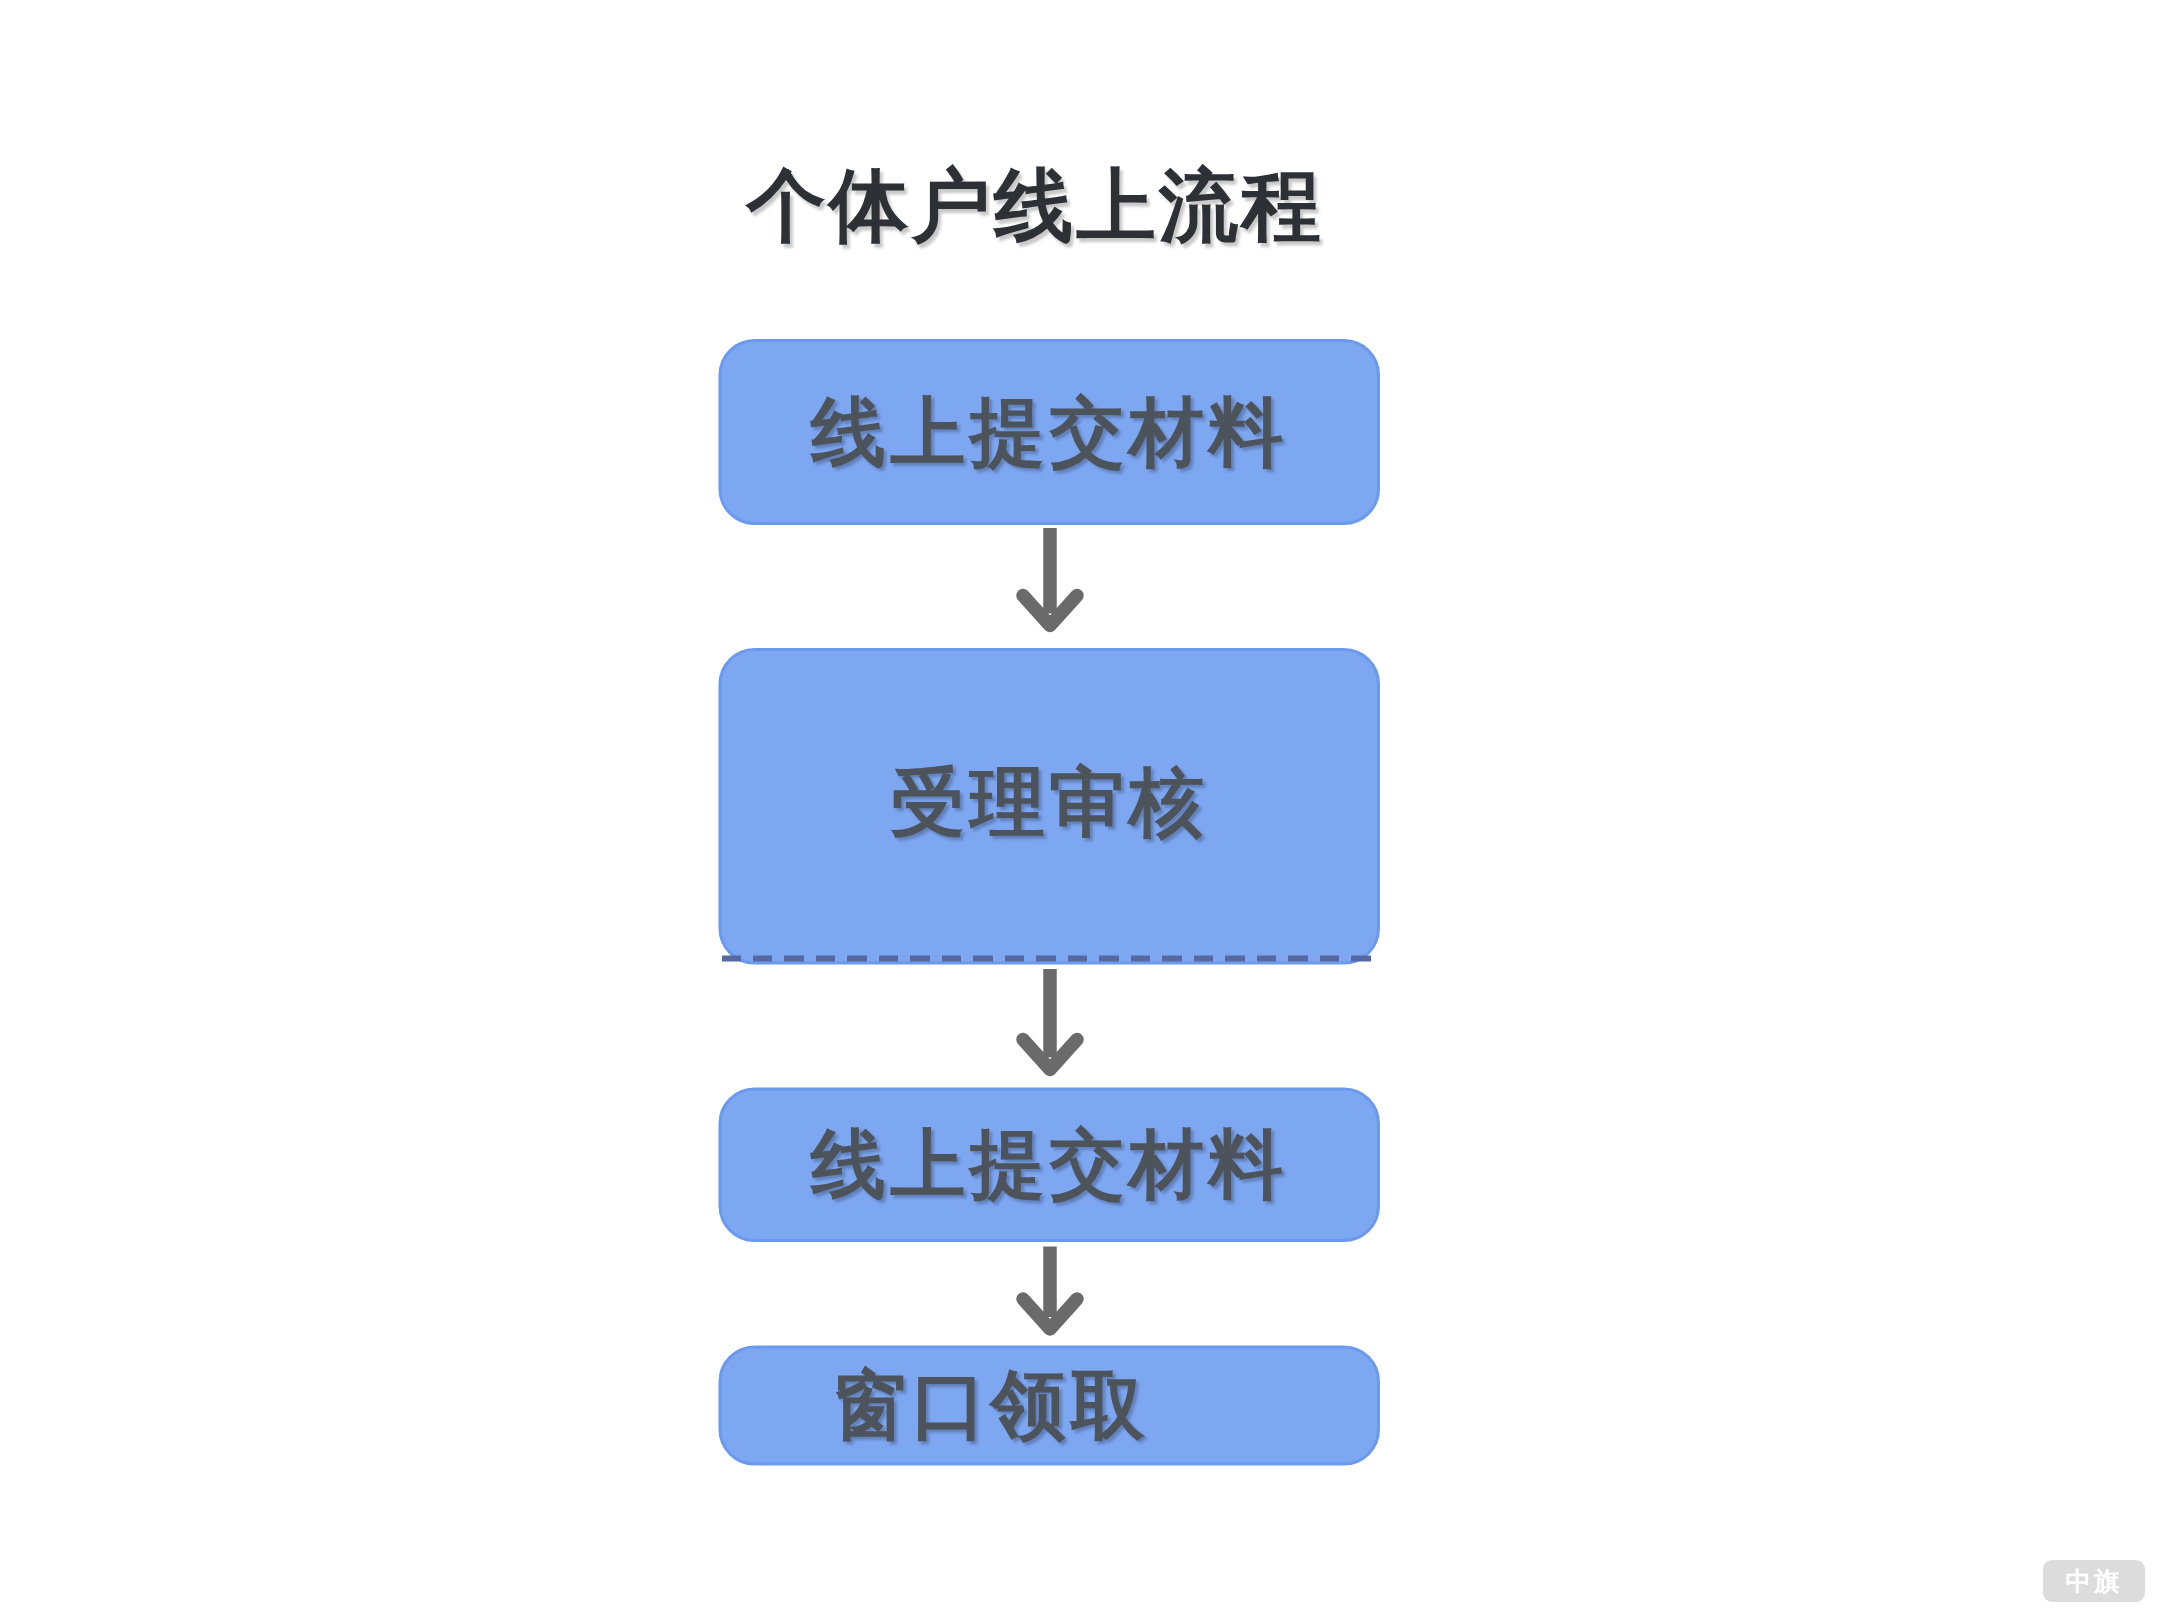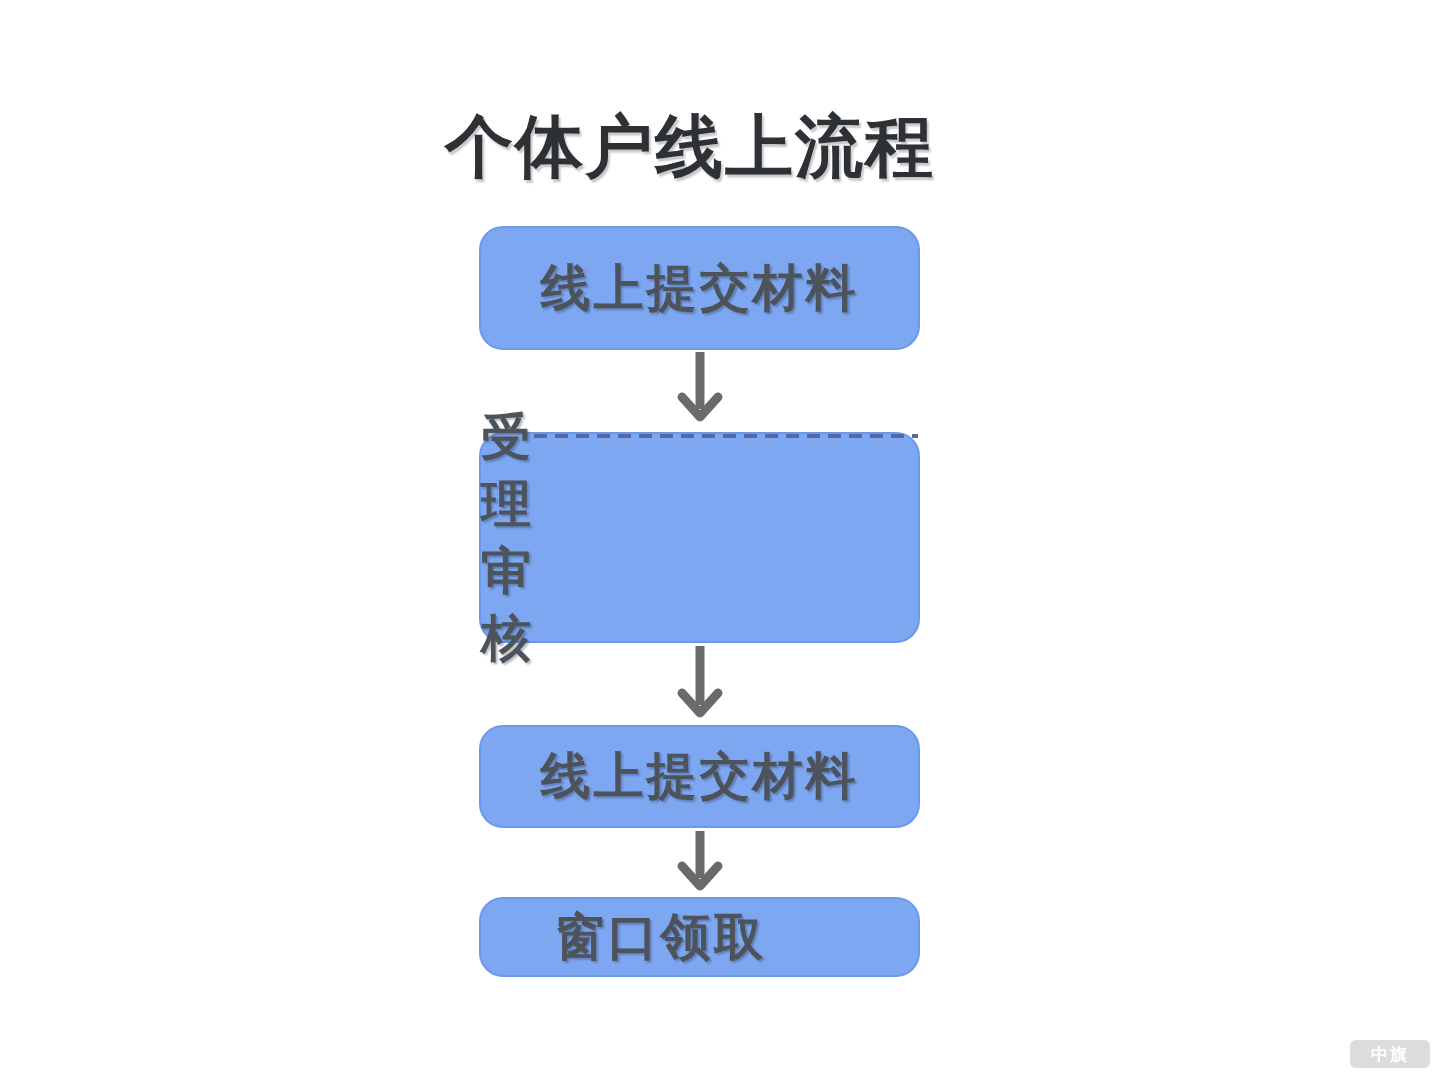--- a/index.html
+++ b/index.html
@@ -12,37 +12,37 @@
   }
   *{margin:0;padding:0;box-sizing:border-box;}
   html,body{width:1440px;height:1080px;background:#ffffff;overflow:hidden;}
   body{font-family:"Liberation Sans","DejaVu Sans",sans-serif;position:relative;}
 
   .canvas{position:absolute;inset:0;background:#ffffff;}
 
   .title{
     position:absolute;top:102px;left:0;width:1380px;
     text-align:center;
-    font-size:68px;font-weight:800;letter-spacing:2px;
+    font-size:53px;font-weight:800;letter-spacing:2px;
     color:var(--title,#2d3035);
     text-shadow:2px 3px 2px rgba(0,0,0,0.22);
   }
 
   .box{
     position:absolute;left:479px;width:441px;
     background:var(--box-fill,#7ea7f2);
     border:2px solid var(--box-border,#6b99ee);
     border-radius:24px;
     color:var(--box-text,#4d535b);
     font-size:50px;font-weight:700;letter-spacing:3px;
     text-shadow:2px 2px 2px rgba(30,40,60,0.30);
     display:flex;align-items:center;justify-content:center;
   }
   .box-1{top:226px;height:124px;}
-  .box-2{top:432px;height:211px;flex-direction:row;align-items:stretch;justify-content:flex-start;}
+  .box-2{top:432px;height:211px;flex-direction:column;align-items:stretch;justify-content:flex-start;}
   .box-3{top:725px;height:103px;}
   .box-4{top:897px;height:80px;}
 
   .box-2 .cell{
     flex:1;display:flex;align-items:center;justify-content:center;
   }
   .divider{
     height:4px;width:100%;
     background:repeating-linear-gradient(90deg,
       var(--divider,#56689f) 0 13px, transparent 13px 21px);
@@ -54,21 +54,21 @@
   .arrow{position:absolute;left:660px;overflow:visible;}
   .arrow-1{top:351px;}
   .arrow-2{top:645px;}
   .arrow-3{top:830px;}
   .arrow line{stroke:var(--arrow,#6a6a6a);stroke-width:9;stroke-linecap:butt;}
   .arrow polyline{stroke:var(--arrow,#6a6a6a);stroke-width:9;fill:none;
     stroke-linecap:round;stroke-linejoin:round;}
 
   .watermark{
     position:absolute;right:10px;bottom:12px;
-    width:80px;height:28px;border-radius:6px;
+    width:68px;height:28px;border-radius:6px;
     background:#dcdcdc;
     color:#ffffff;font-size:17px;font-weight:700;letter-spacing:2px;
     display:flex;align-items:center;justify-content:center;
   }
 </style>
 </head>
 <body style="background: rgb(255, 255, 255);">
 
 <div class="canvas">
 

